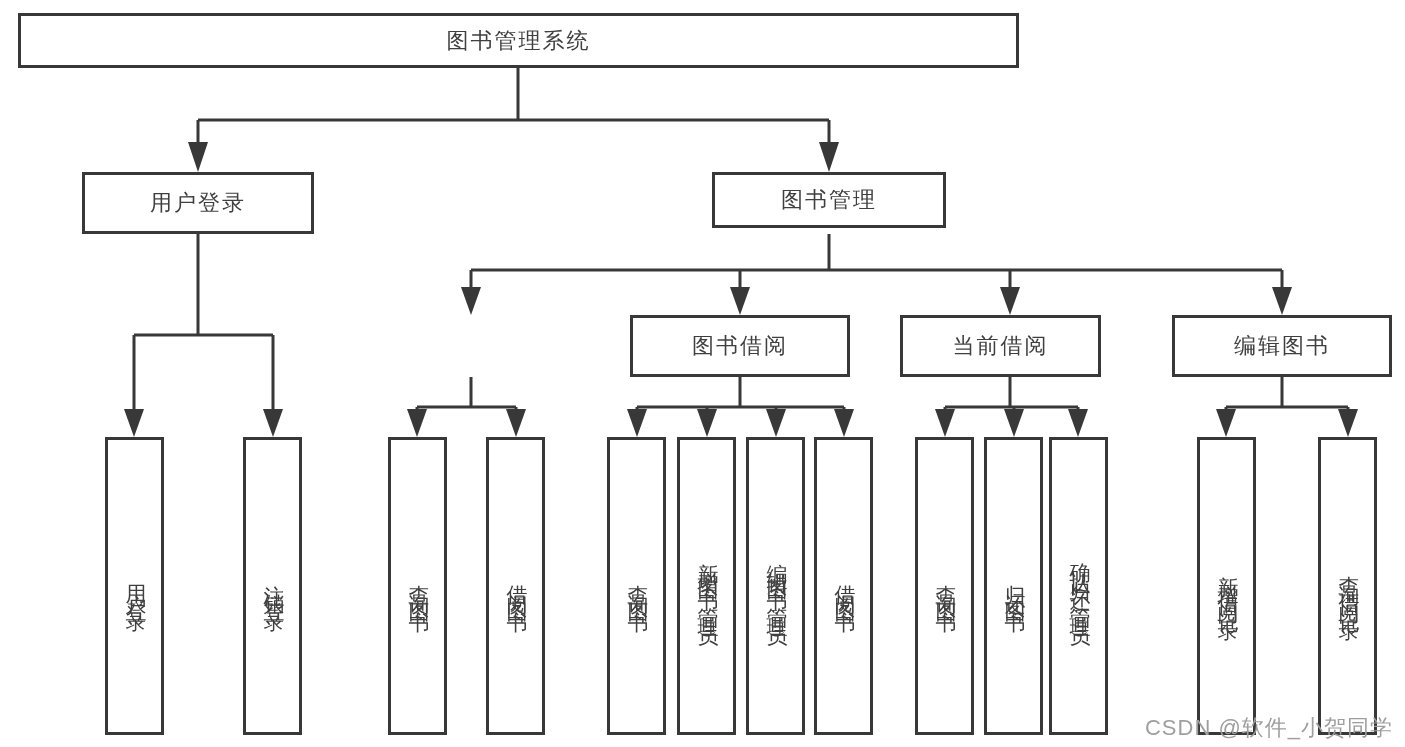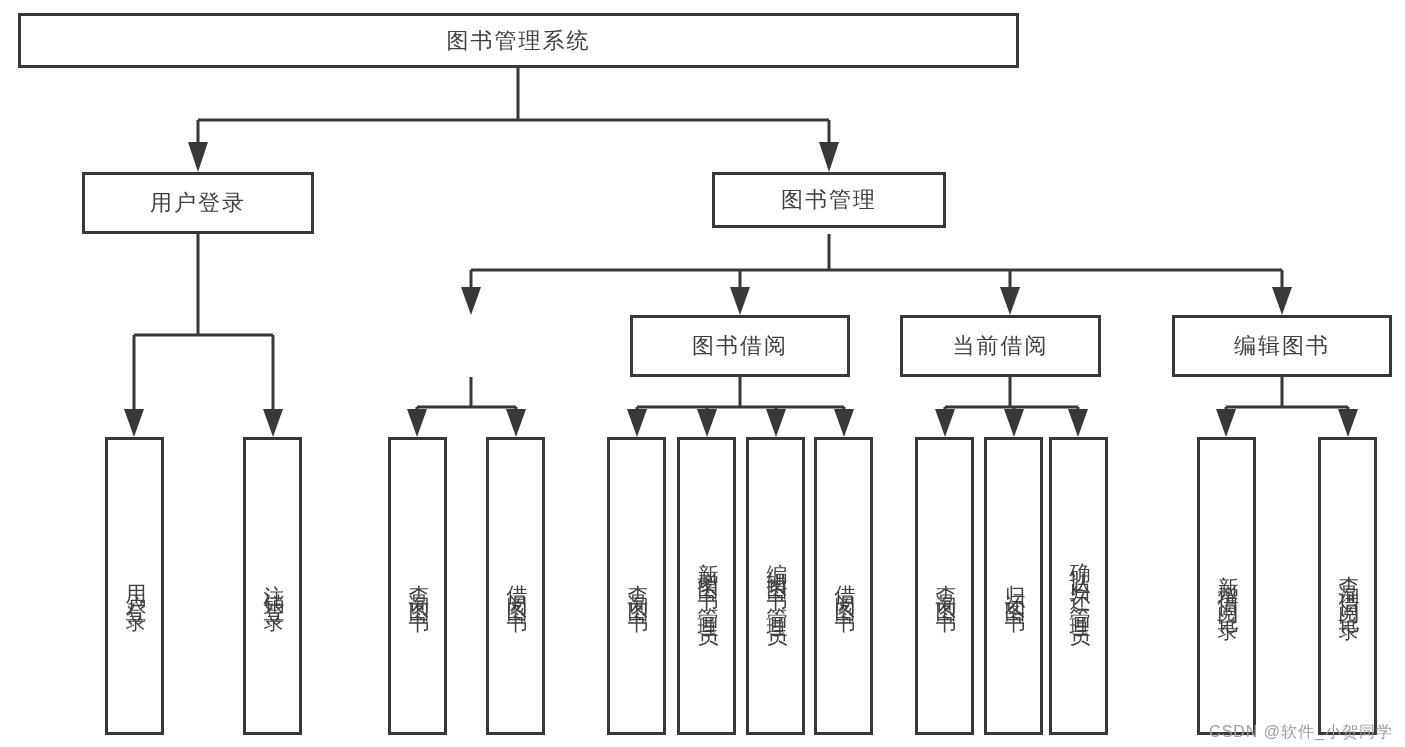--- a/index.html
+++ b/index.html
@@ -29,21 +29,21 @@
     writing-mode:vertical-rl;
     letter-spacing:9px;
     font-size:21px;
     line-height:1;
   }
   .watermark{
     position:absolute;
     right:12px;
     bottom:4px;
     color:#9e9e9e;
-    font-size:16px;
+    font-size:22px;
     letter-spacing:1px;
     white-space:nowrap;
   }
 </style>
 </head>
 <body>
 
 <div class="canvas">
 
   <svg class="connectors" width="1405" height="747" viewBox="0 0 1405 747">

